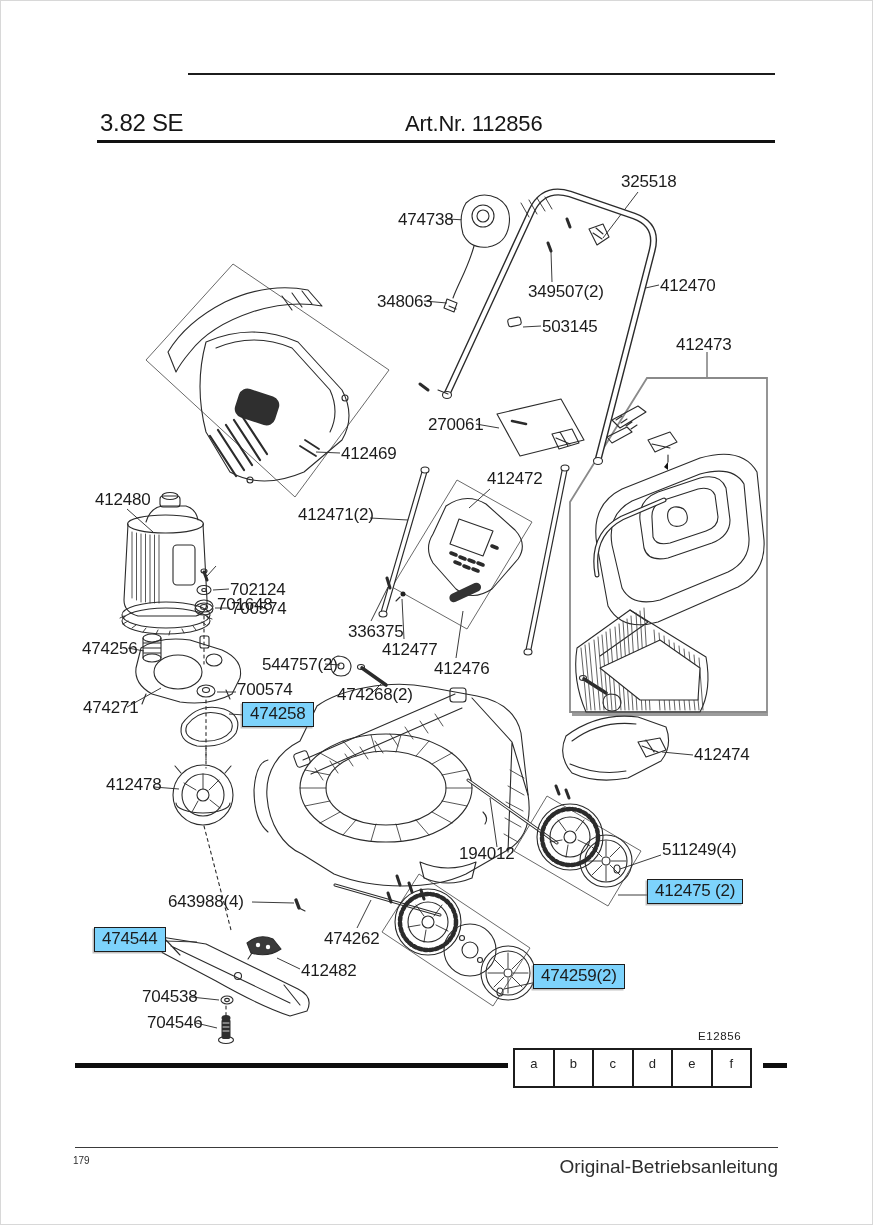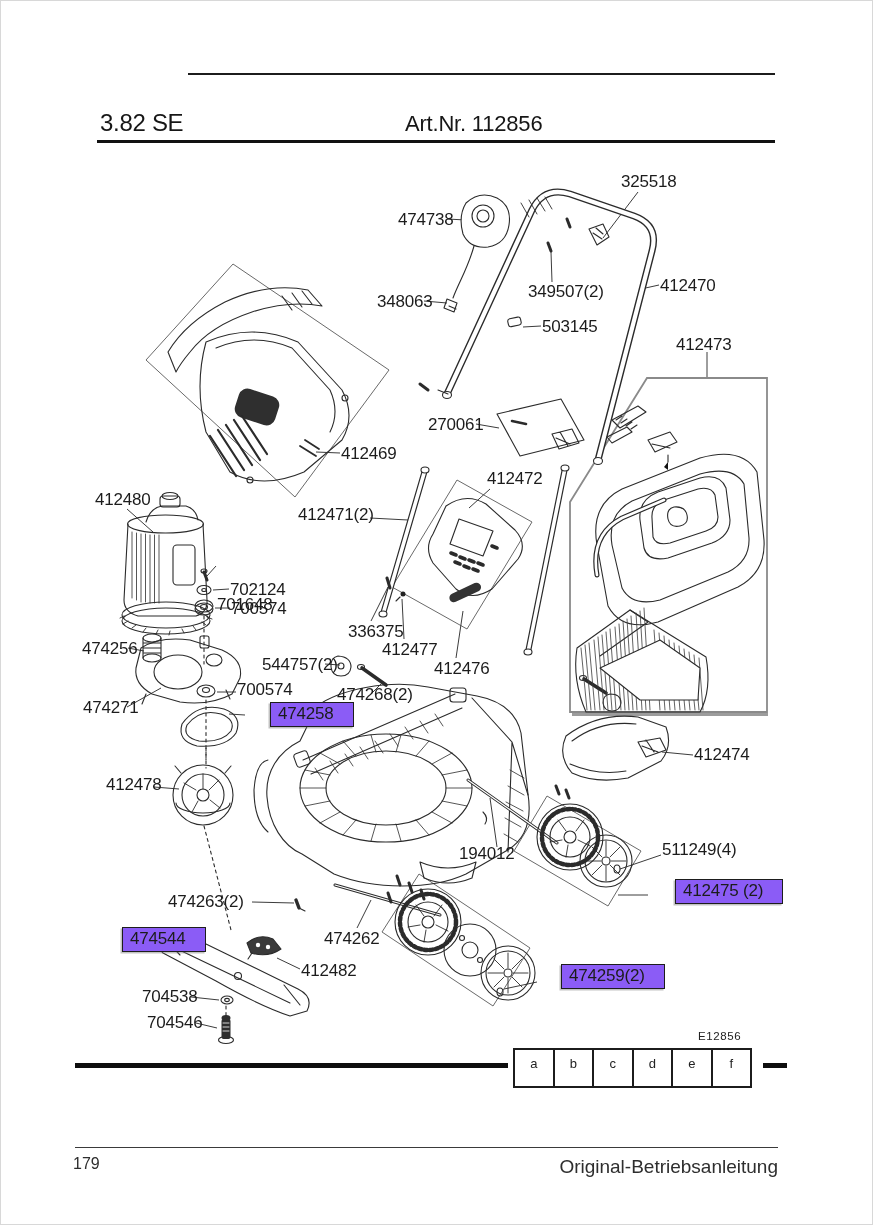--- a/index.html
+++ b/index.html
@@ -12,35 +12,35 @@
   .abs{position:absolute;}
   
   .rule-top{left:188px;top:73px;width:587px;height:2px;background:#1c1c1c;}
   .rule-head{left:97px;top:140px;width:678px;height:3.4px;background:#121212;}
   .model-title{left:100px;top:109px;font-size:24px;letter-spacing:-0.3px;color:#161616;}
   .artnr-title{left:405px;top:111px;font-size:22px;letter-spacing:-0.2px;color:#161616;}
   
   .rule-thick-left{left:75px;top:1063px;width:433px;height:4.6px;background:#0e0e0e;}
   .rule-thick-right{left:763px;top:1063px;width:24px;height:4.6px;background:#0e0e0e;}
   .rule-foot{left:75px;top:1147px;width:703px;height:1.3px;background:#3a3a3a;}
-  .page-number{left:73px;top:1155px;font-size:16px;color:#2e2e2e;}
+  .page-number{left:73px;top:1155px;font-size:10px;color:#2e2e2e;}
   .manual-label{right:95px;top:1156px;font-size:19px;color:#2e2e2e;}
   
   .legend{left:513px;top:1048px;width:239px;height:40px;display:flex;
     border:2.2px solid #1c1c1c;box-sizing:border-box;background:#fff;}
   .legend-cell{flex:1;border-right:2.2px solid #1c1c1c;box-sizing:border-box;
     font-size:13px;color:#222;display:flex;justify-content:center;align-items:flex-start;
     padding-top:6px;}
   .legend-cell:last-child{border-right:none;}
   .eid{left:698px;top:1030px;font-size:11.5px;color:#222;letter-spacing:0.6px;}
   
   #labels-layer{position:absolute;left:0;top:0;width:873px;height:1225px;pointer-events:none;}
   .plabel{position:absolute;font-size:17px;white-space:nowrap;color:#1c1c1c;letter-spacing:-0.2px;}
-  .plabel.boxed{border:1.6px solid #1d1d1d;padding:1px 19px 2px 7px;background:#8b5cf6;
-    transform:translate(-9px,-4px);box-shadow:-1.5px 1.5px 0 rgba(120,120,120,0.45);margin-left:28px;}
+  .plabel.boxed{border:1.6px solid #1d1d1d;padding:1px 7px 2px 7px;background:#7dd3fc;
+    transform:translate(-9px,-4px);box-shadow:-1.5px 1.5px 0 rgba(120,120,120,0.45);}
   svg.art{position:absolute;left:0;top:0;}
 </style>
 </head>
 <body>
 
 <div class="page">
 
   <div class="abs rule-top"></div>
   <div class="abs model-title">3.82 SE</div>
   <div class="abs artnr-title">Art.Nr. 112856</div>
@@ -320,21 +320,21 @@
       <div class="plabel" style="left: 434px; top: 659px;">412476</div>
       <div class="plabel" style="left: 237px; top: 680px;">700574</div>
       <div class="plabel boxed" style="left: 251px; top: 706px;">474258</div>
       <div class="plabel" style="left: 309px; top: 685px; margin-left: 28px;">474268(2)</div>
       <div class="plabel" style="left: 83px; top: 698px;">474271</div>
       <div class="plabel" style="left: 106px; top: 775px;">412478</div>
       <div class="plabel" style="left: 694px; top: 745px; text-align: right;">412474</div>
       <div class="plabel" style="left: 459px; top: 844px;">194012</div>
       <div class="plabel" style="left: 662px; top: 840px;">511249(4)</div>
       <div class="plabel boxed" style="left: 656px; top: 883px;">412475 (2)</div>
-      <div class="plabel" style="left: 168px; top: 892px;">474263(2)</div>
+      <div class="plabel" style="left: 168px; top: 892px;">643988(4)</div>
       <div class="plabel boxed" style="left: 103px; top: 931px;">474544</div>
       <div class="plabel" style="left: 324px; top: 929px;">474262</div>
       <div class="plabel" style="left: 301px; top: 961px;">412482</div>
       <div class="plabel boxed" style="left: 542px; top: 968px;">474259(2)</div>
       <div class="plabel" style="left: 142px; top: 987px;">704538</div>
       <div class="plabel" style="left: 147px; top: 1013px;">704546</div>
       <div class="plabel" style="left: 487px; top: 469px;">412472</div>
       <div class="plabel" style="left: 298px; top: 505px;">412471(2)</div>
     </div>
 

